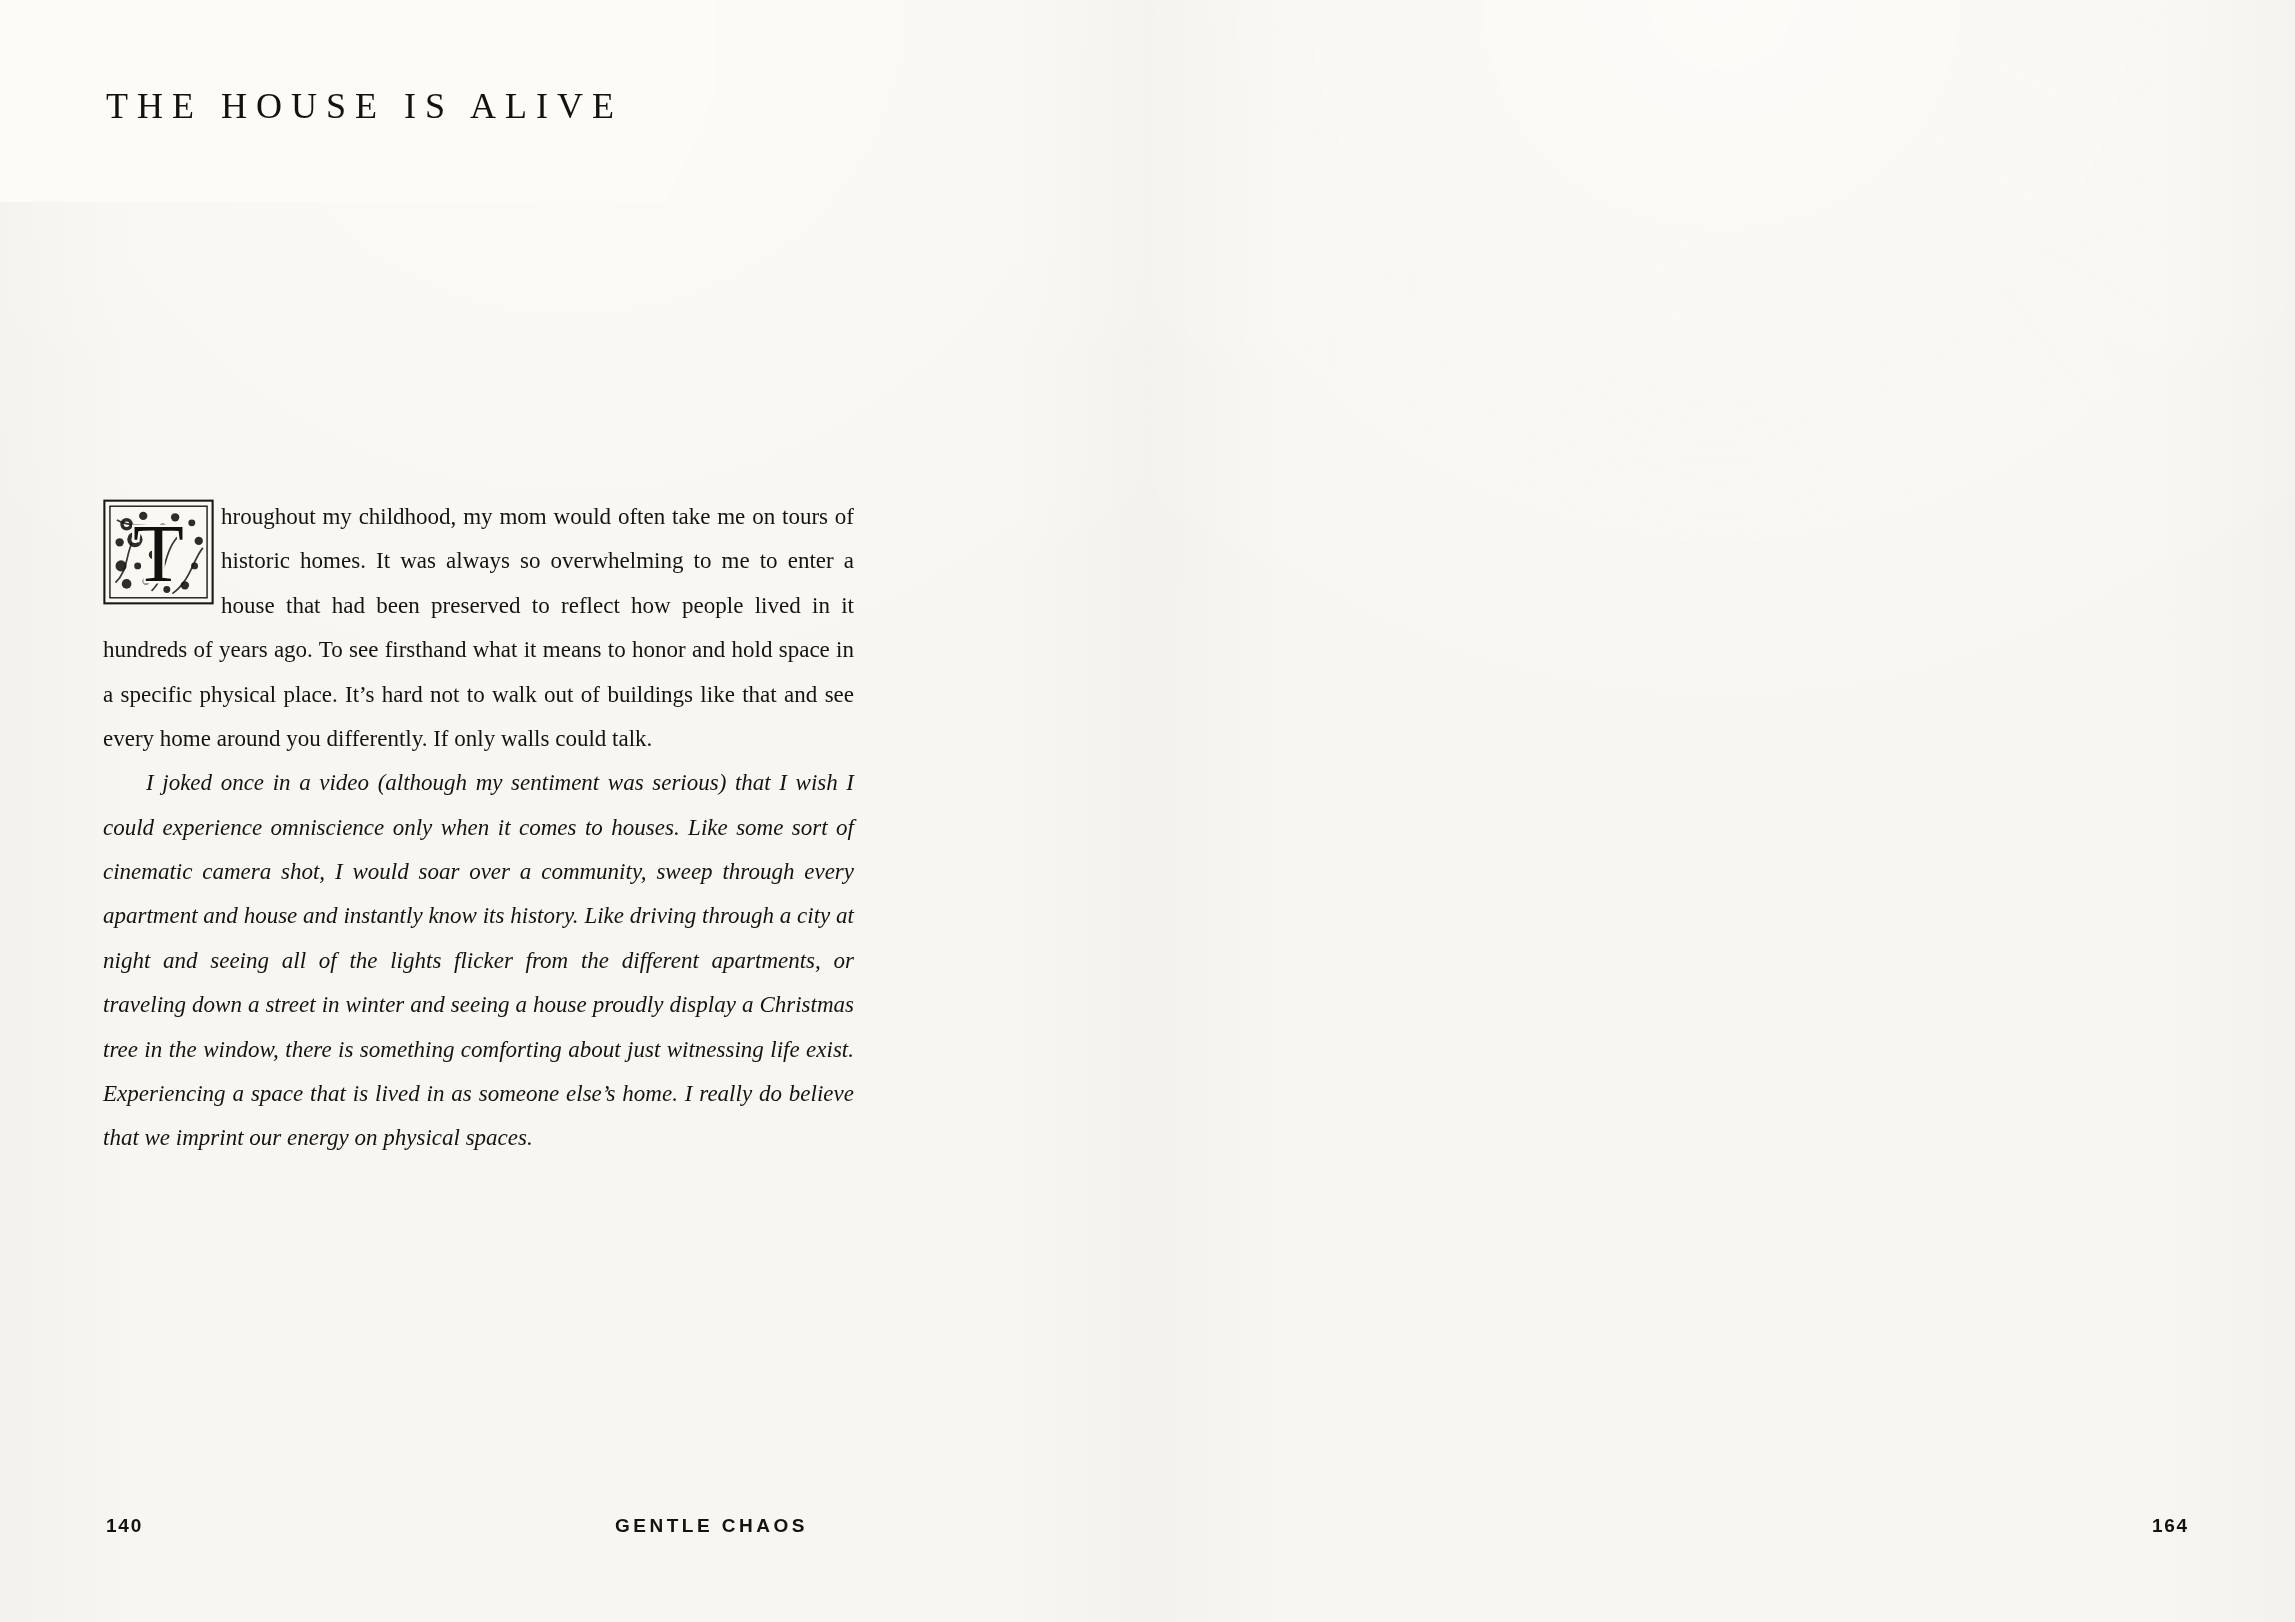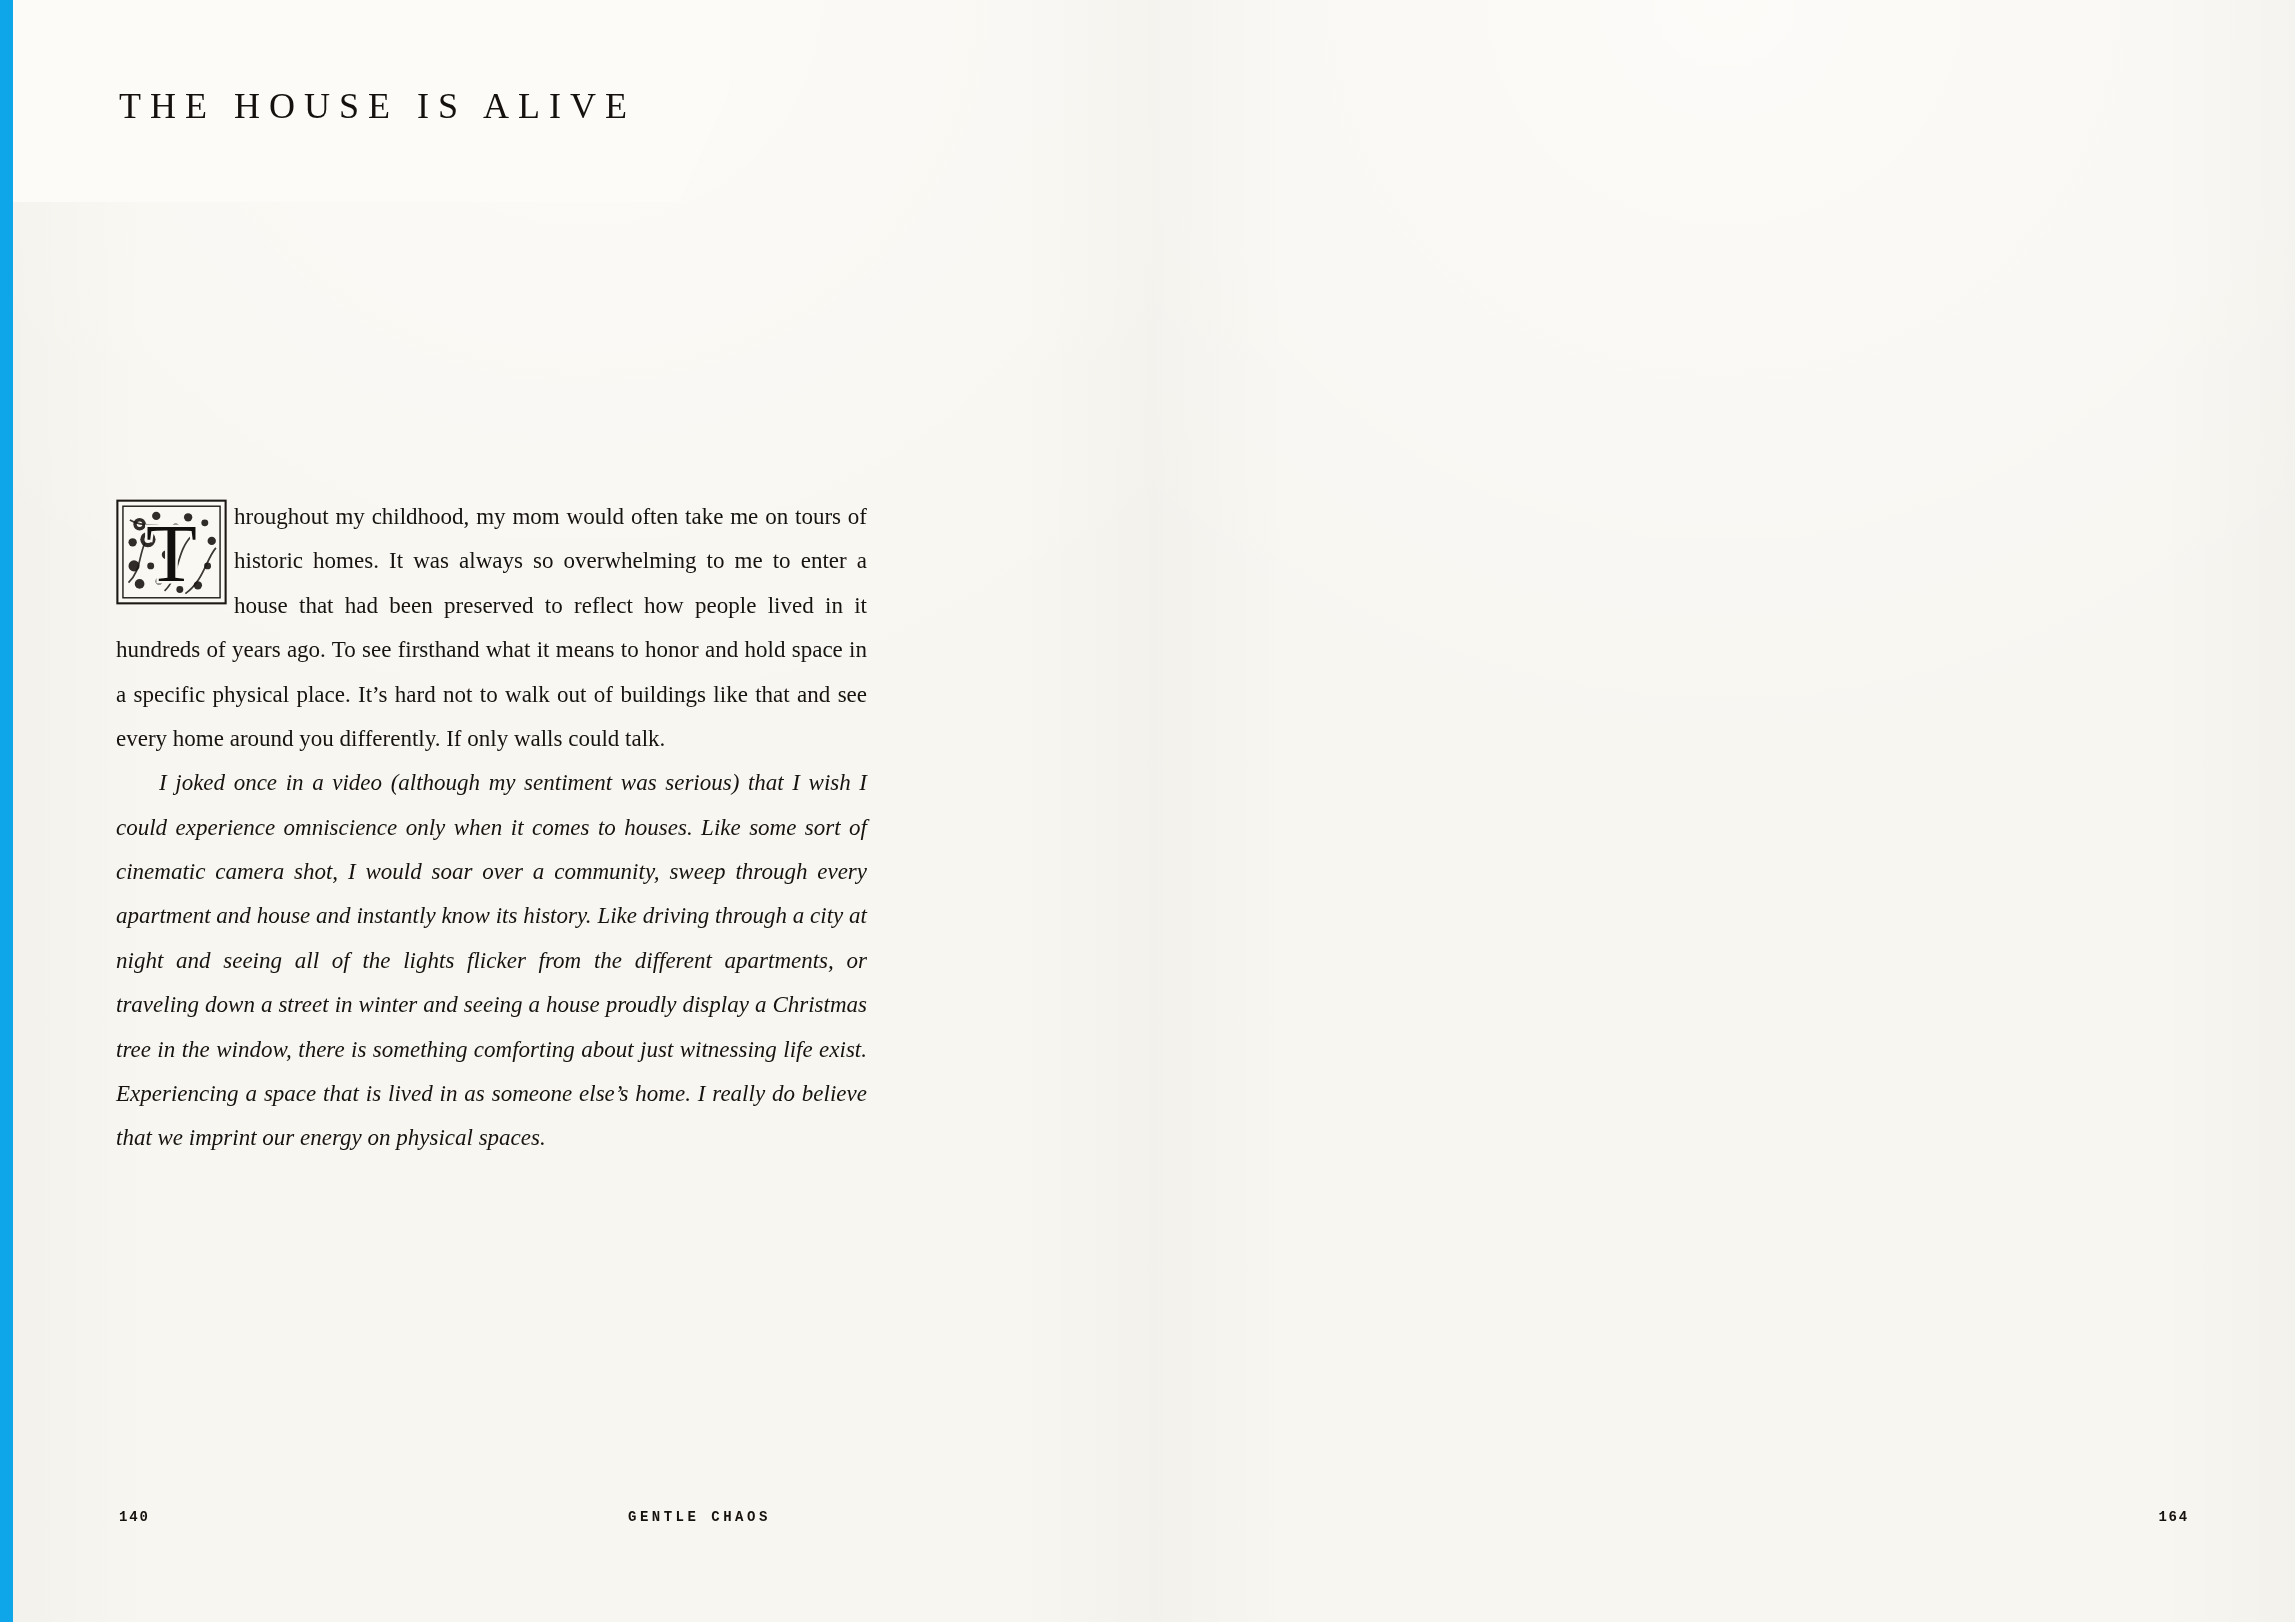--- a/index.html
+++ b/index.html
@@ -13,22 +13,21 @@
     font-family: "Liberation Serif", serif;
     color: #1b1b1b;
     overflow: hidden;
     position: relative;
   }
 
   .spread {
     position: absolute;
     inset: 0;
     display: flex;
-    background: #0ea5e9;
-    padding-left: 13px;
+    background: #4d7c0f;
   }
 
   .page {
     position: relative;
     width: 50%;
     height: 100%;
     background: #f7f5ef;
   }
   .page.left  { background: #f8f6f0; }
   .page.right { background: #f8f6f1; }
@@ -92,23 +91,23 @@
     height: 106px;
     margin: 4.2px 7px 0 0;
     position: relative;
     shape-outside: margin-box;
   }
   .dropcap svg { display: block; }
 
   
   .folio {
     position: absolute;
-    bottom: 97px;
-    font-family: Liberation Mono, monospace;
-    font-size: 14px;
+    bottom: 85px;
+    font-family: Liberation Sans, sans-serif;
+    font-size: 19px;
     font-weight: 700;
     letter-spacing: 1.8px;
     color: #15120f;
   }
   .folio-left-num  { left: 106px; }
   .folio-left-book { left: 615px; letter-spacing: 3.5px; }
   .folio-right-num  { right: 106px; }
 </style>
 </head>
 <body>

